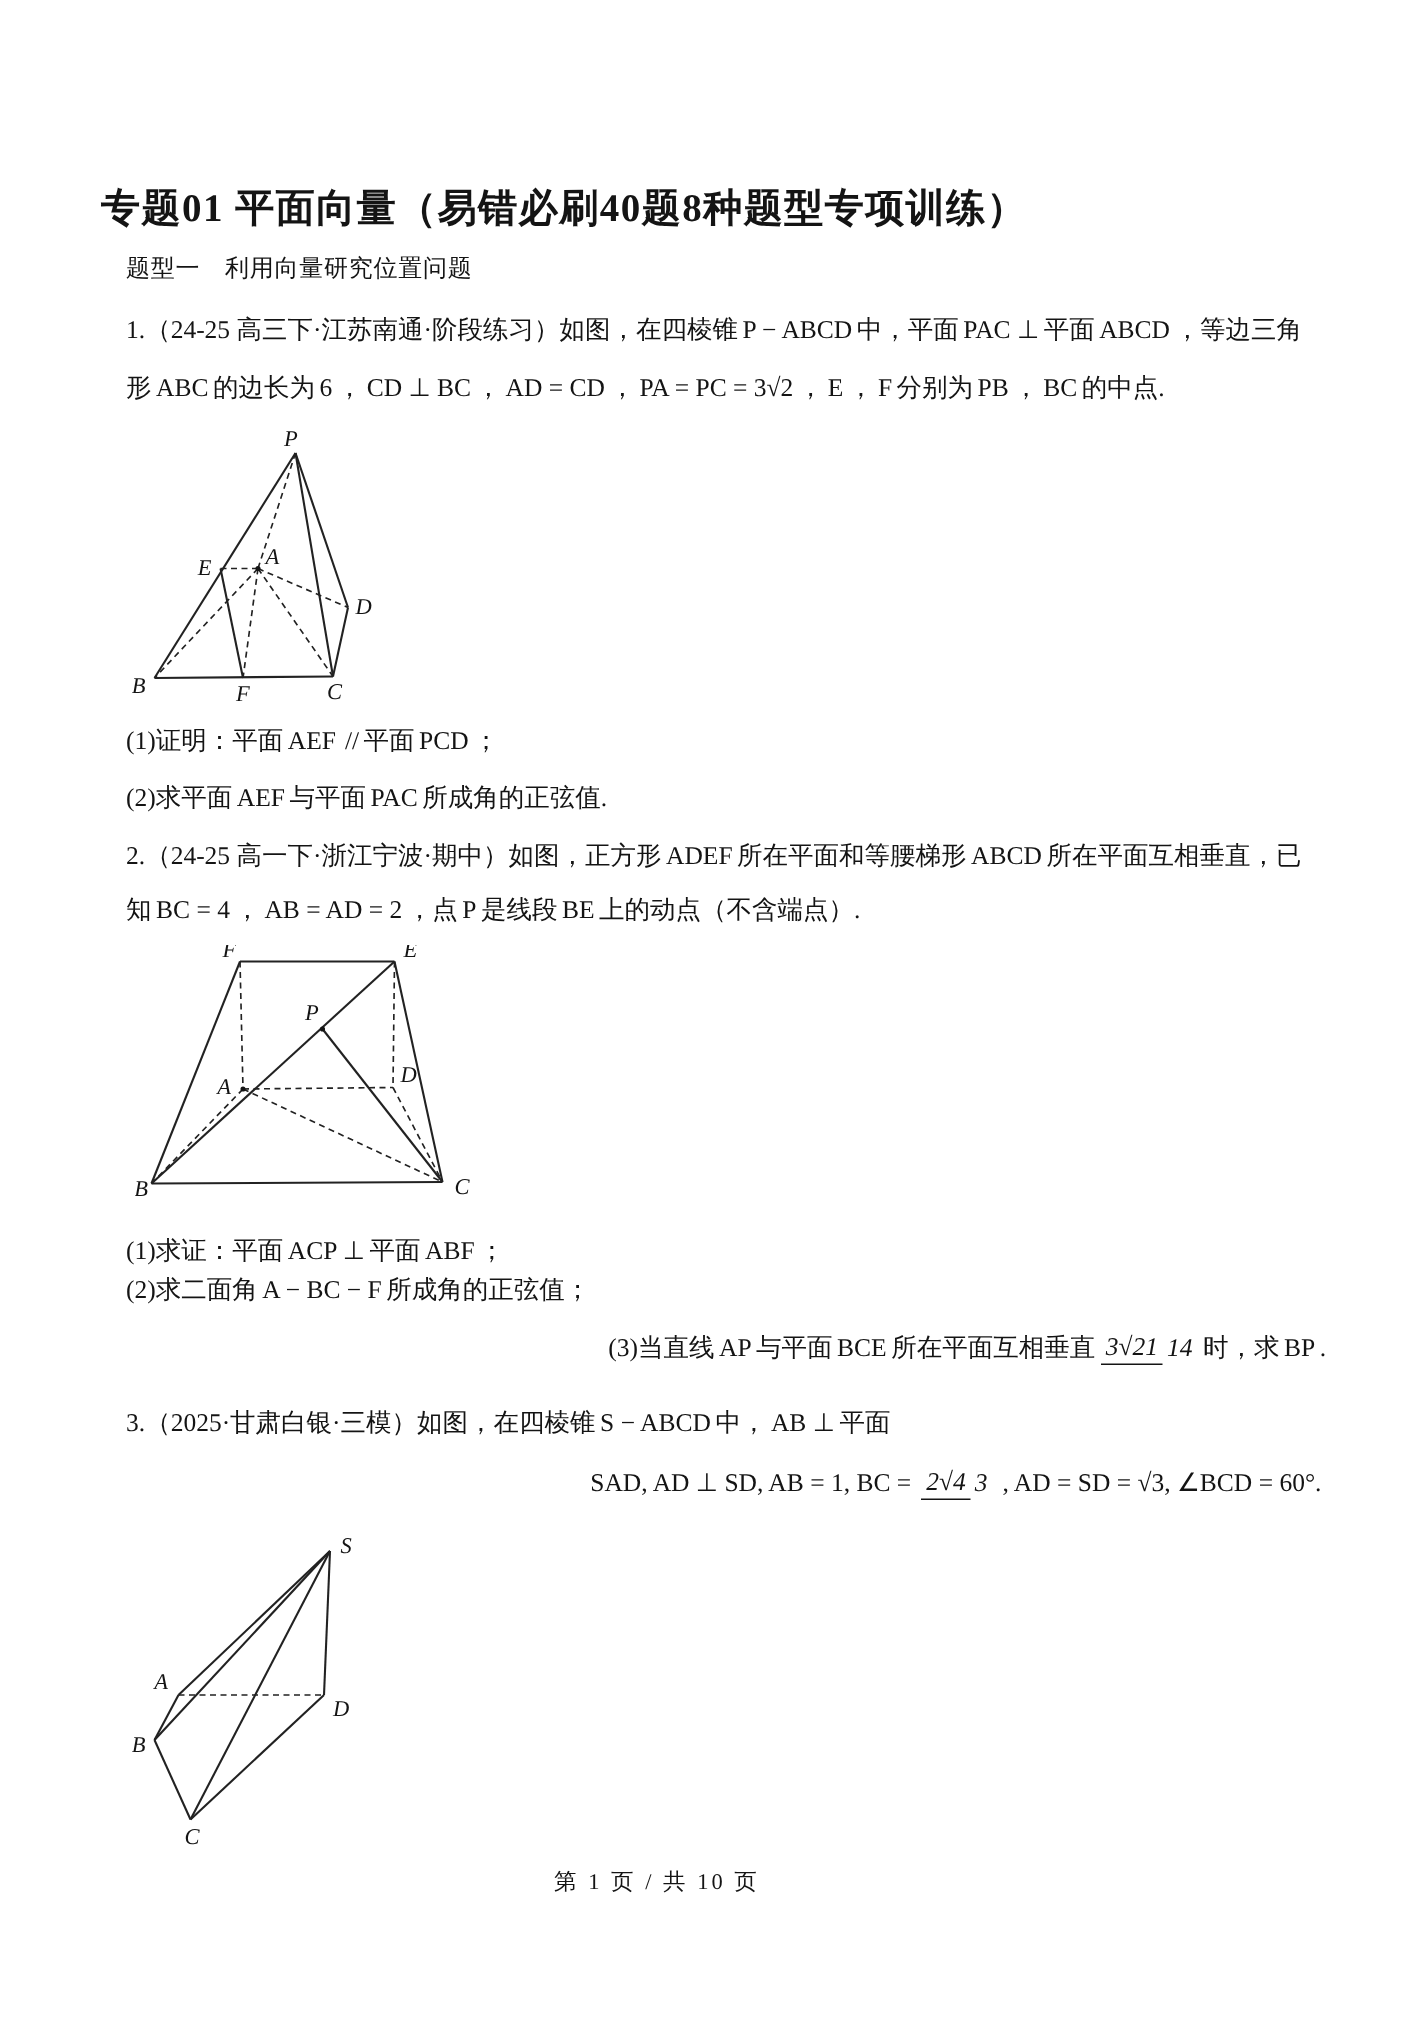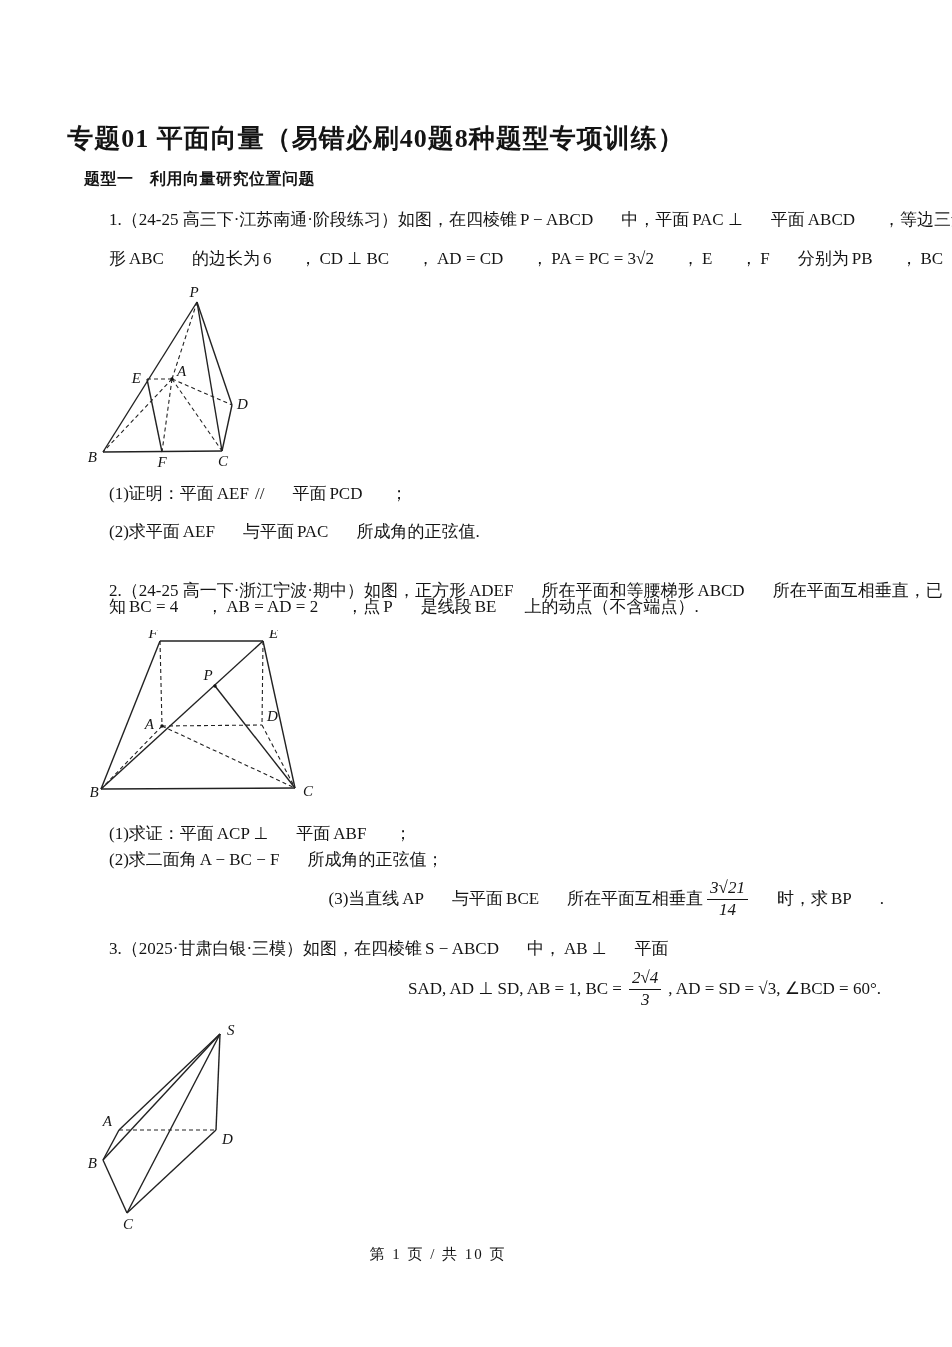--- a/index.html
+++ b/index.html
@@ -14,38 +14,38 @@
   }
   .page-title {
     position: absolute; top: 121px; left: 0; width: 752px;
     text-align: center;
     font-size: 26px; font-weight: bold;
     letter-spacing: 1px;
     margin: 0;
   }
   .section-heading {
     position: absolute; top: 169px; left: 84px;
-    font-size: 16px; font-weight: bold;
+    font-size: 16px; font-weight: normal;
     letter-spacing: 0.5px;
   }
   .line {
     position: absolute; left: 84px; width: 800px;
     font-size: 17px; line-height: 1.35;
     white-space: nowrap;
     margin: 0;
   }
-  .cn { font-style: normal; margin-left: 25px; }
+  .cn { font-style: normal; }
   .m  { padding: 0 3px; }
   .fracline {
     display: flex; align-items: center;
     height: 52px;
     justify-content: flex-end;
   }
   .frac {
-    display: inline-flex; flex-direction: column; align-items: center;
+    display: inline-flex; align-items: center;
     vertical-align: middle;
     margin: 16px 4px;
     font-style: italic;
     line-height: 1.2;
   }
   .frac .num { border-bottom: 1.3px solid #141414; padding: 0 3px; }
   .frac .den { padding: 0 3px; }
   .figure { position: absolute; }
   .figure svg text {
     font-family: "Liberation Serif", serif;
@@ -98,21 +98,21 @@
       <text x="12" y="177" text-anchor="end">B</text>
       <text x="77" y="182" text-anchor="middle">F</text>
       <text x="138" y="181" text-anchor="middle">C</text>
     </svg>
   </div>
 
   <p class="line" style="top:483px"><span class="cn">(1)证明：平面</span><span class="m">AEF</span><span class="m">//</span><span class="cn">平面</span><span class="m">PCD</span><span class="cn">；</span></p>
 
   <p class="line" style="top:521px"><span class="cn">(2)求平面</span><span class="m">AEF</span><span class="cn">与平面</span><span class="m">PAC</span><span class="cn">所成角的正弦值.</span></p>
 
-  <p class="line" style="top:580px"><span class="cn">2.（24-25 高一下·浙江宁波·期中）如图，正方形</span><span class="m">ADEF</span><span class="cn">所在平面和等腰梯形</span><span class="m">ABCD</span><span class="cn">所在平面互相垂直，已</span></p>
+  <p class="line" style="top:560px"><span class="cn">2.（24-25 高一下·浙江宁波·期中）如图，正方形</span><span class="m">ADEF</span><span class="cn">所在平面和等腰梯形</span><span class="m">ABCD</span><span class="cn">所在平面互相垂直，已</span></p>
 
   <p class="line" style="top:596px"><span class="cn">知</span><span class="m">BC = 4</span><span class="cn">，</span><span class="m">AB = AD = 2</span><span class="cn">，点</span><span class="m">P</span><span class="cn">是线段</span><span class="m">BE</span><span class="cn">上的动点（不含端点）.</span></p>
 
   <div class="figure" style="left:90px; top:630px;">
     <svg width="230" height="175" viewBox="0 0 230 175">
       <line class="solid" x1="70" y1="11" x2="173" y2="11"></line>
       <line class="solid" x1="70" y1="11" x2="11" y2="159"></line>
       <line class="solid" x1="11" y1="159" x2="205" y2="158"></line>
       <line class="solid" x1="173" y1="11" x2="205" y2="158"></line>
       <line class="solid" x1="11" y1="159" x2="173" y2="11"></line>

